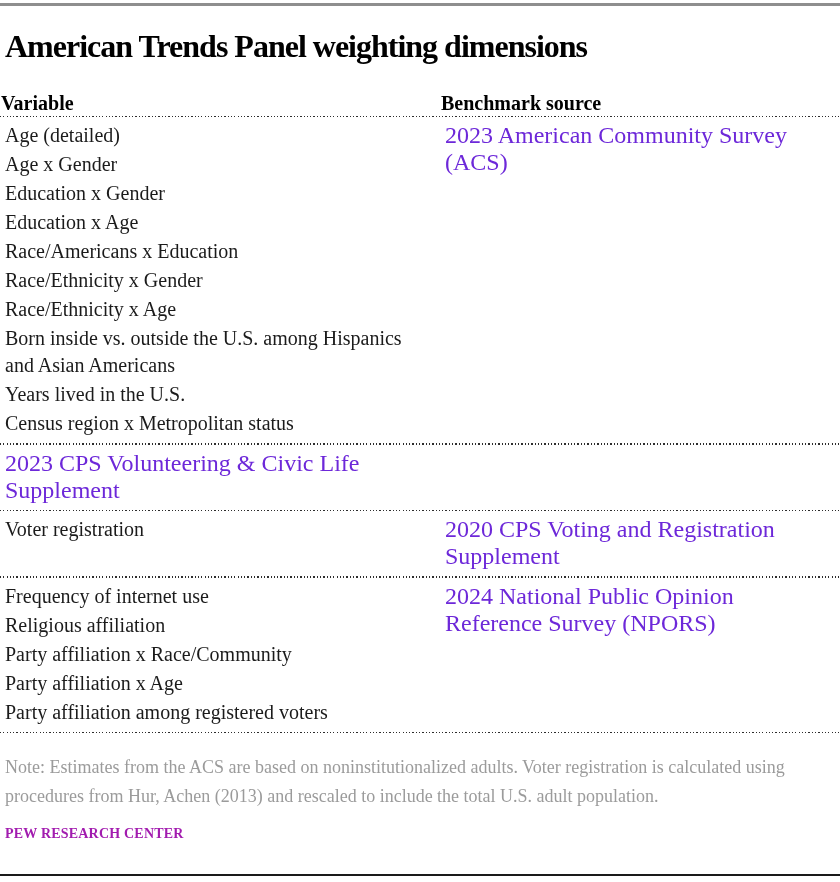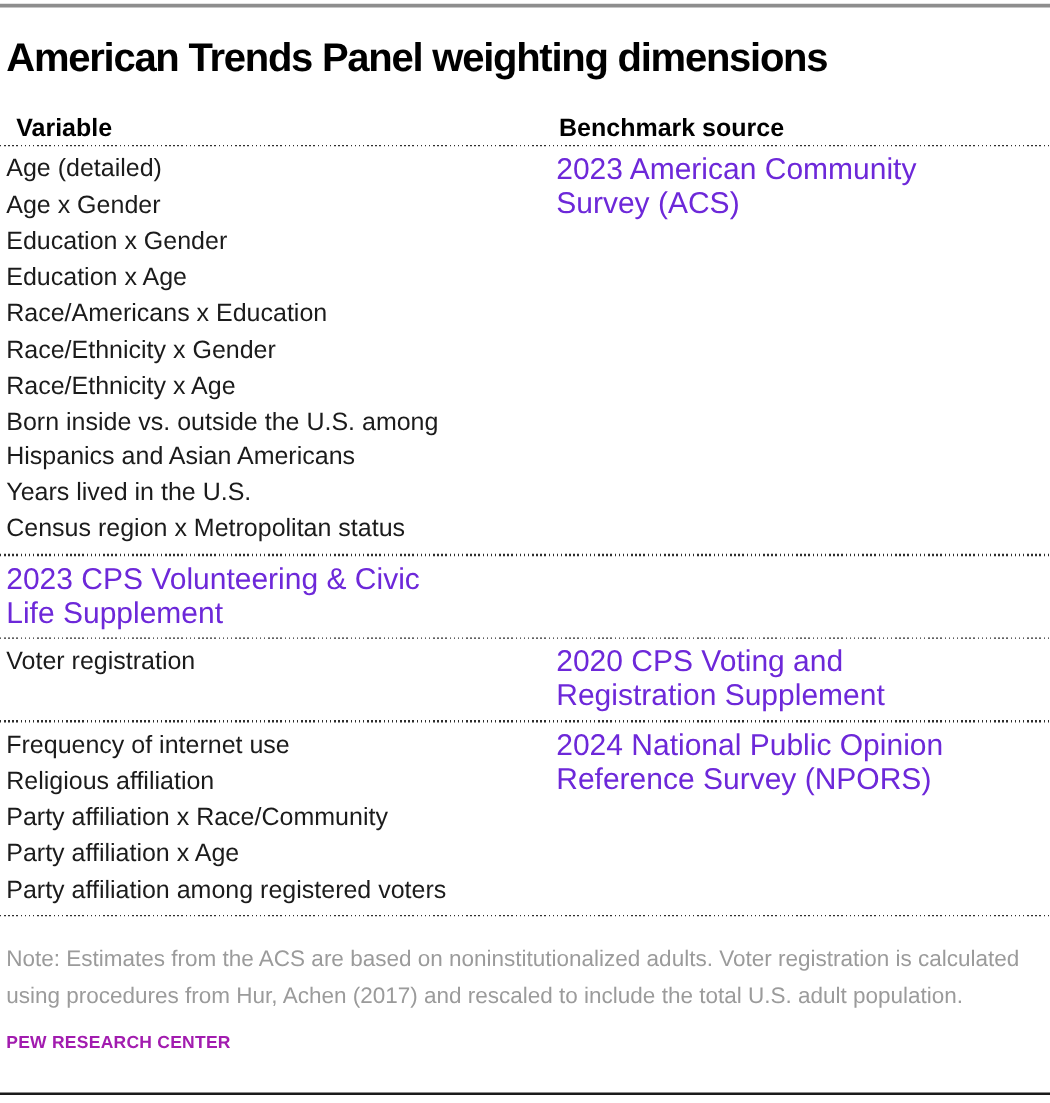--- a/index.html
+++ b/index.html
@@ -1,42 +1,42 @@
 <!DOCTYPE html>
 <html><head>
 <meta charset="utf-8">
 <style>
   html, body { margin: 0; padding: 0; background: #ffffff; }
   .page {
     position: relative;
     width: 840px;
     height: 882px;
     background: #ffffff;
-    font-family: Liberation Sans, sans-serif;
+    font-family: Liberation Serif, serif;
     color: #1b1b1b;
     overflow: hidden;
     box-sizing: border-box;
   }
   .rule-top {
     margin-top: 3px;
     height: 2.5px;
     background: #8e8e8e;
   }
   .page-title {
     margin: 21px 5px 0 5px;
     font-size: 32px;
     line-height: 38px;
     font-weight: bold;
     letter-spacing: -1px;
     color: #000000;
   }
   .header-row {
     display: flex;
     margin: 27px 0 0 0;
-    padding: 0 13px;
+    padding: 0 1px;
     font-size: 20px;
     line-height: 22px;
     font-weight: bold;
     color: #000000;
   }
   .col-left { width: 440px; box-sizing: border-box; padding-right: 12px; }
   .col-right { width: 385px; box-sizing: border-box; }
   .th-center { text-align: left; }
   .dotted-rule {
     height: 1.6px;
@@ -142,19 +142,19 @@
           <div class="var-item">Party affiliation x Age</div>
           <div class="var-item">Party affiliation among registered voters</div>
         </div>
         <div class="col-right">
           <div class="benchmark">2024 National Public Opinion Reference Survey (NPORS)</div>
         </div>
       </div>
       <div class="dotted-rule"></div>
     </div>
 
-  <p class="note-text">Note: Estimates from the ACS are based on noninstitutionalized adults. Voter registration is calculated using procedures from Hur, Achen (2017) and rescaled to include the total U.S. adult population.</p>
+  <p class="note-text">Note: Estimates from the ACS are based on noninstitutionalized adults. Voter registration is calculated using procedures from Hur, Achen (2013) and rescaled to include the total U.S. adult population.</p>
 
   <div class="footer-brand">PEW RESEARCH CENTER</div>
 
   <div class="rule-bottom"></div>
 
 </div>
 
 </body></html>

